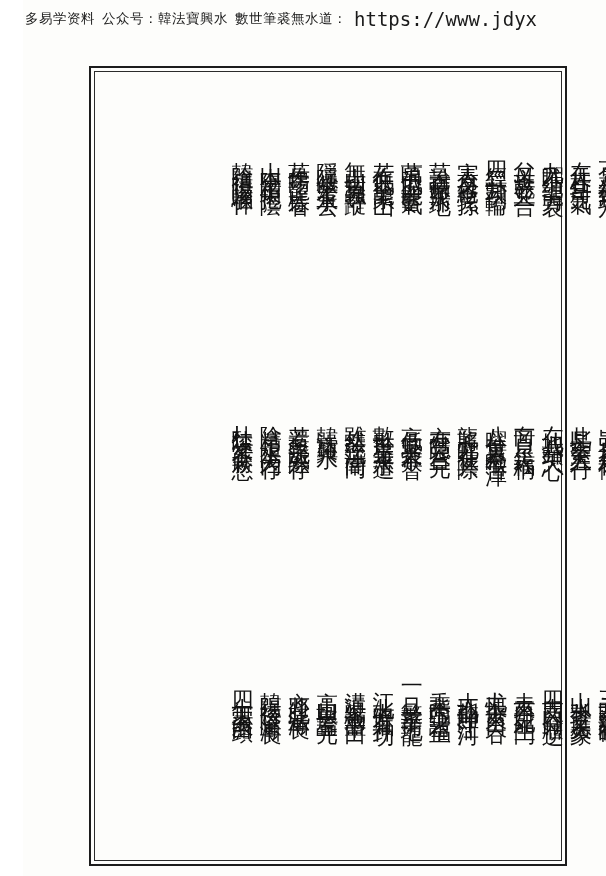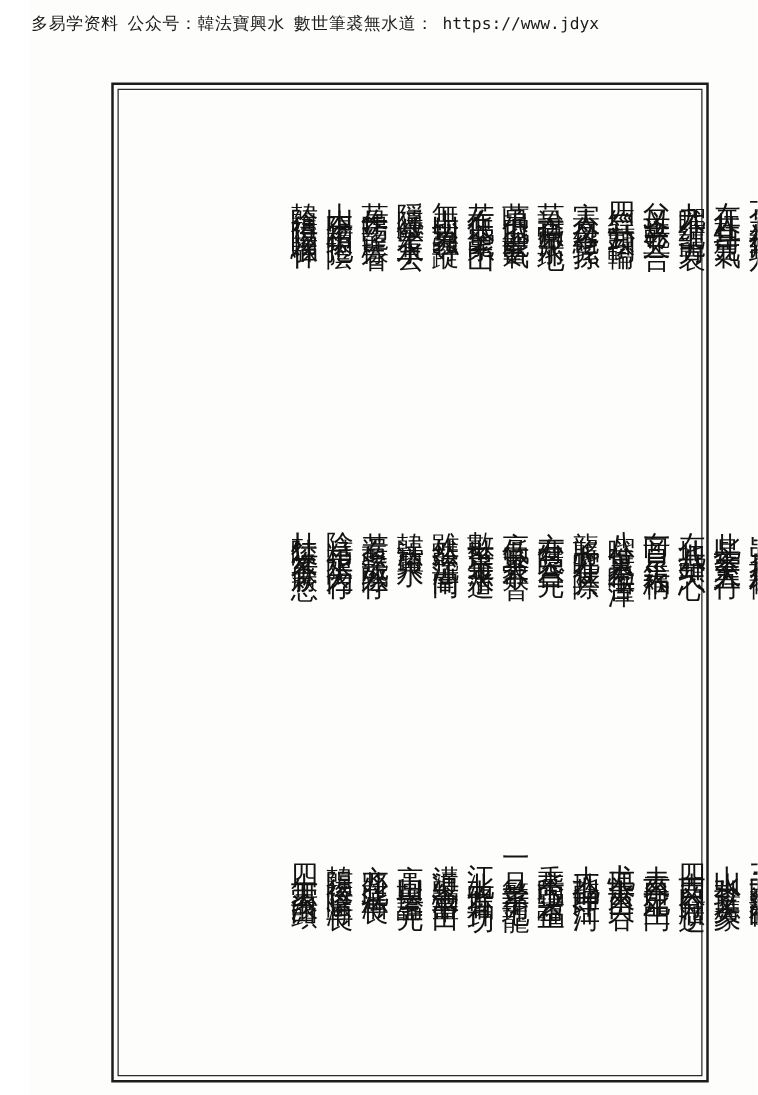--- a/index.html
+++ b/index.html
@@ -36,21 +36,21 @@
     font-family: "DejaVu Sans", sans-serif;
     font-size: 13.5px;
     letter-spacing: 0.5px;
     color: #1a1a1a;
     padding-left: 2px;
     box-sizing: border-box;
   }
   #header-line .seg { margin-right: 7px; }
   #header-line .url {
     font-family: "DejaVu Sans Mono", monospace;
-    font-size: 13px;
+    font-size: 19px;
     letter-spacing: 0px;
   }
 
   
   #frame {
     position: absolute;
     left: 66px;
     top: 66px;
     width: 478px;
     height: 800px;

